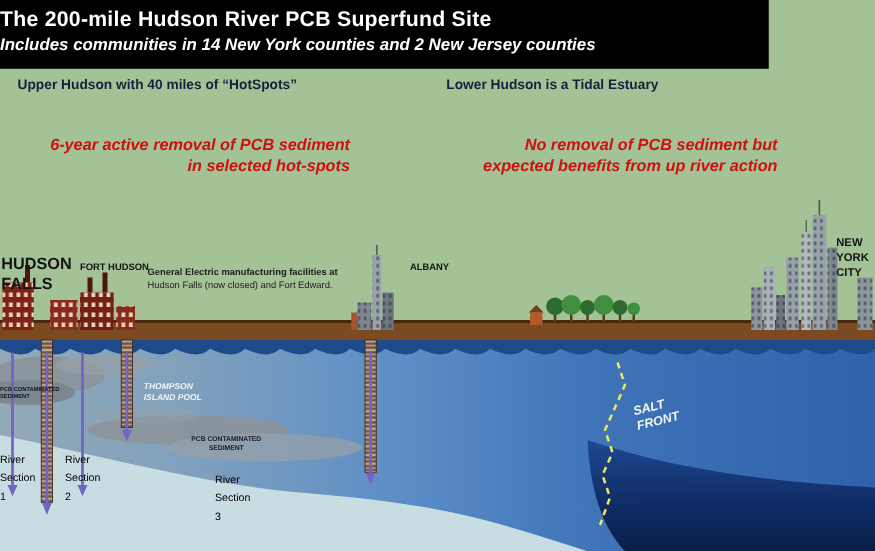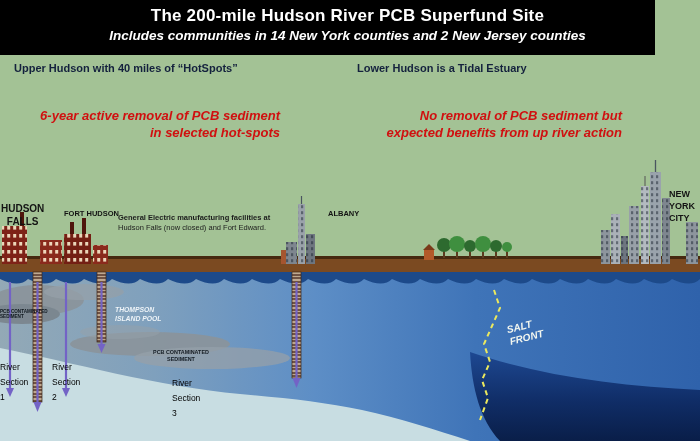--- a/index.html
+++ b/index.html
@@ -1,32 +1,32 @@
 <!DOCTYPE html>
 <html><head>
 <meta charset="utf-8">
 <style>
   html,body{margin:0;padding:0;background:#222;}
   .canvas{position:relative;width:700px;height:441px;overflow:hidden;
           background:#a3c295;font-family:"Liberation Sans",sans-serif;}
   svg.scene{position:absolute;left:0;top:0;z-index:1;}
   .hdr{position:absolute;left:0;top:0;width:615px;height:55px;background:#000;
-       color:#fff;text-align:center;z-index:4;padding-left:40px;}
+       color:#fff;text-align:left;z-index:4;}
   .hdr .t1{padding-top:6px;font-size:17px;font-weight:bold;letter-spacing:.2px;}
   .hdr .t2{margin-top:2px;font-size:13.5px;font-weight:bold;font-style:italic;}
   .lbl{position:absolute;white-space:pre-line;z-index:3;}
   .heading{font-size:11px;font-weight:bold;color:#14213d;margin-left:12px;}
   .h-upper{left:2px;top:62px;}
   .h-lower{left:345px;top:62px;}
   .note{color:#d01010;font-weight:bold;font-style:italic;font-size:13px;
         text-align:right;line-height:1.3;}
   .n-upper{left:12px;top:108px;width:268px;}
   .n-lower{left:356px;top:108px;width:266px;}
   .city{font-weight:bold;color:#131313;}
-  .hf{left:1px;top:203px;font-size:10px;line-height:1.25;text-align:center;}
+  .hf{left:1px;top:203px;font-size:13px;line-height:1.25;}
   .fe{left:64px;top:209px;font-size:7.5px;}
   .ge{left:118px;top:203px;width:180px;font-size:7.5px;color:#1c1c1c;line-height:1.35;}
   .ge .b1{font-weight:bold;}
   .alb{left:328px;top:209px;font-size:7.5px;}
   .nyc{left:669px;top:188px;font-size:9px;line-height:1.35;}
   .pcbL{left:0px;top:309px;width:66px;font-size:4.6px;font-weight:bold;color:#10181f;}
   .tip{left:115px;top:306px;font-size:6.8px;font-style:italic;font-weight:bold;
        color:#eef4f8;line-height:1.3;}
   .pcbM{left:148px;top:349px;width:66px;font-size:5.4px;font-weight:bold;
         color:#141c24;text-align:center;line-height:1.35;}

